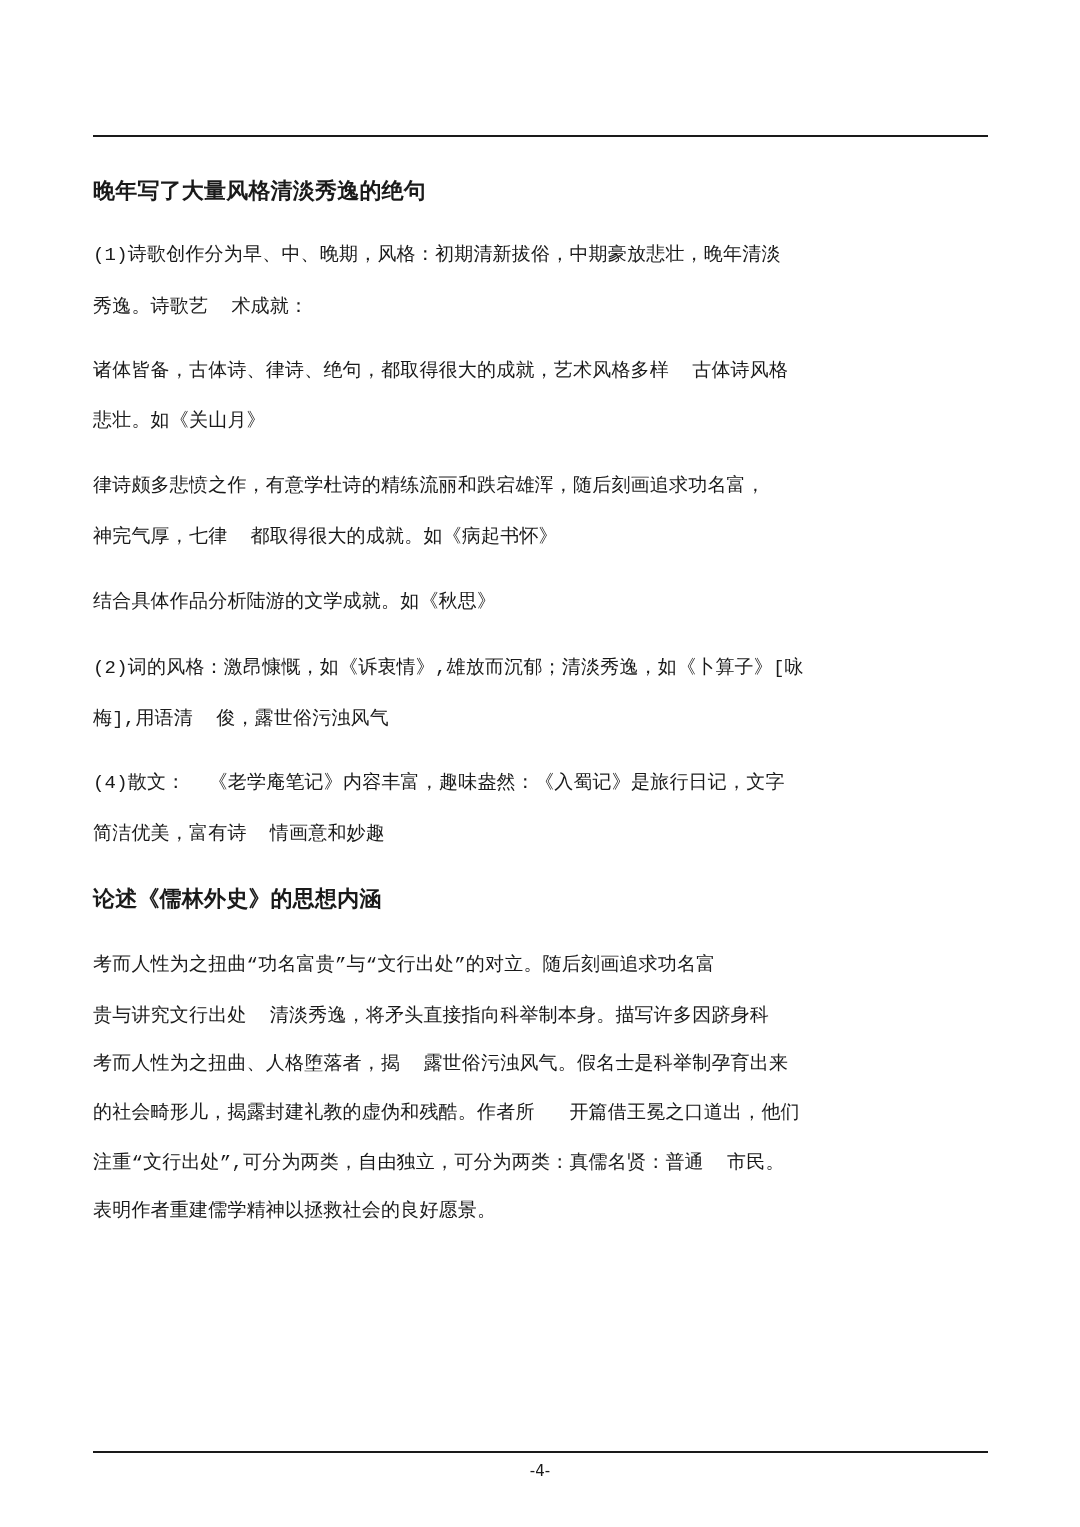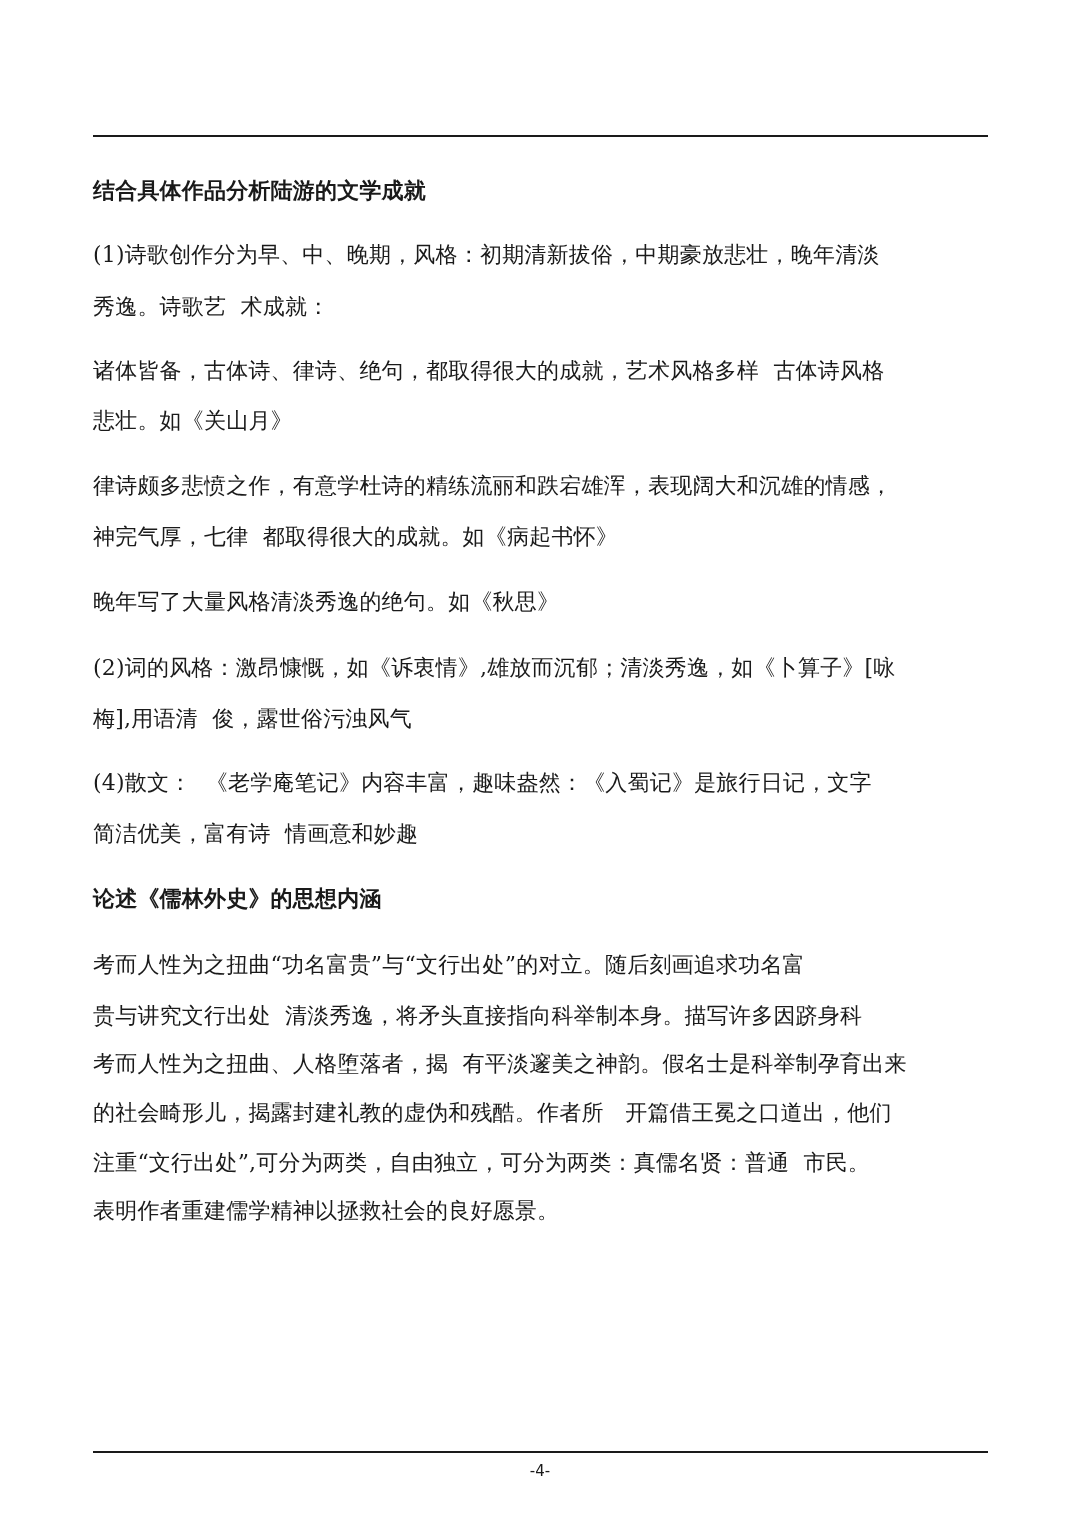--- a/index.html
+++ b/index.html
@@ -1,52 +1,52 @@
 <!DOCTYPE html>
 <html><head>
   <meta charset="utf-8">
   <style>
     html, body { margin: 0; padding: 0; background: #ffffff; }
     body { width: 1080px; height: 1527px; position: relative; overflow: hidden;
            font-family: "DejaVu Serif", "Liberation Serif", serif; color: #1a1a1a; }
     .rule { position: absolute; left: 93px; width: 895px; height: 2px; background: #1a1a1a; }
     .rule.top { top: 135px; }
     .rule.bottom { top: 1451px; height: 2px; }
-    .line { position: absolute; left: 93px; white-space: pre; font-size: 22px; line-height: 30px; letter-spacing: 0.2px; }
+    .line { position: absolute; left: 93px; white-space: pre; font-size: 19px; line-height: 30px; letter-spacing: 0.2px; font-family: Liberation Mono, monospace; }
     .heading { font-family: "DejaVu Sans", "Liberation Sans", sans-serif; font-weight: bold; font-size: 22px; }
     .page-num { position: absolute; top: 1462px; left: 0; width: 1080px; text-align: center;
                 font-family: "DejaVu Sans", "Liberation Sans", sans-serif; font-size: 15px; }
   </style>
 </head>
 <body>
 
 <div class="rule top"></div>
 
-<div class="line heading" style="top:176px">结合具体作品分析陆游的文学成就</div>
+<div class="line heading" style="top:176px">晚年写了大量风格清淡秀逸的绝句</div>
 
 <div class="line" style="top:240px">(1)诗歌创作分为早、中、晚期，风格：初期清新拔俗，中期豪放悲壮，晚年清淡</div>
 <div class="line" style="top:292px">秀逸。诗歌艺  术成就：</div>
 
 <div class="line" style="top:356px">诸体皆备，古体诗、律诗、绝句，都取得很大的成就，艺术风格多样  古体诗风格</div>
 <div class="line" style="top:406px">悲壮。如《关山月》</div>
 
-<div class="line" style="top:471px">律诗颇多悲愤之作，有意学杜诗的精练流丽和跌宕雄浑，表现阔大和沉雄的情感，</div>
+<div class="line" style="top:471px">律诗颇多悲愤之作，有意学杜诗的精练流丽和跌宕雄浑，随后刻画追求功名富，</div>
 <div class="line" style="top:522px">神完气厚，七律  都取得很大的成就。如《病起书怀》</div>
 
-<div class="line" style="top:587px">晚年写了大量风格清淡秀逸的绝句。如《秋思》</div>
+<div class="line" style="top:587px">结合具体作品分析陆游的文学成就。如《秋思》</div>
 
 <div class="line" style="top:653px">(2)词的风格：激昂慷慨，如《诉衷情》,雄放而沉郁；清淡秀逸，如《卜算子》[咏</div>
 <div class="line" style="top:704px">梅],用语清  俊，露世俗污浊风气</div>
 
 <div class="line" style="top:768px">(4)散文：  《老学庵笔记》内容丰富，趣味盎然：《入蜀记》是旅行日记，文字</div>
 <div class="line" style="top:819px">简洁优美，富有诗  情画意和妙趣</div>
 
 <div class="line heading" style="top:884px">论述《儒林外史》的思想内涵</div>
 
 <div class="line" style="top:950px">考而人性为之扭曲“功名富贵”与“文行出处”的对立。随后刻画追求功名富</div>
 <div class="line" style="top:1001px">贵与讲究文行出处  清淡秀逸，将矛头直接指向科举制本身。描写许多因跻身科</div>
-<div class="line" style="top:1049px">考而人性为之扭曲、人格堕落者，揭  有平淡邃美之神韵。假名士是科举制孕育出来</div>
+<div class="line" style="top:1049px">考而人性为之扭曲、人格堕落者，揭  露世俗污浊风气。假名士是科举制孕育出来</div>
 <div class="line" style="top:1098px">的社会畸形儿，揭露封建礼教的虚伪和残酷。作者所   开篇借王冕之口道出，他们</div>
 <div class="line" style="top:1148px">注重“文行出处”,可分为两类，自由独立，可分为两类：真儒名贤：普通  市民。</div>
 <div class="line" style="top:1196px">表明作者重建儒学精神以拯救社会的良好愿景。</div>
 
 <div class="rule bottom"></div>
 <div class="page-num">-4-</div>
 
 </body></html>

